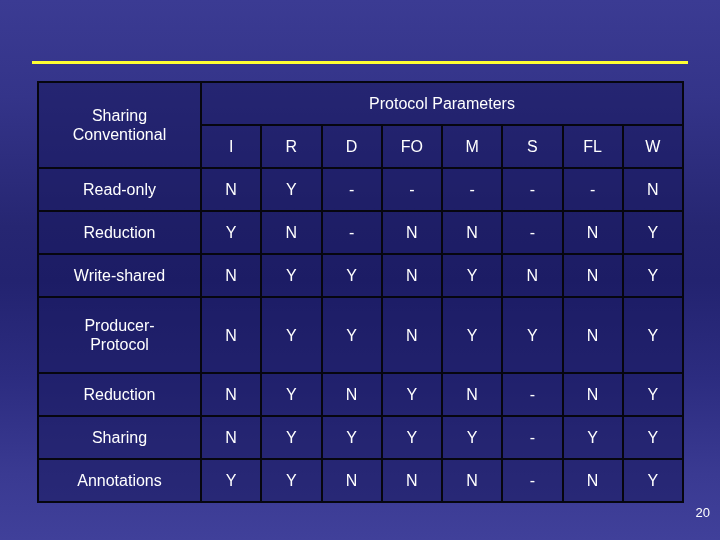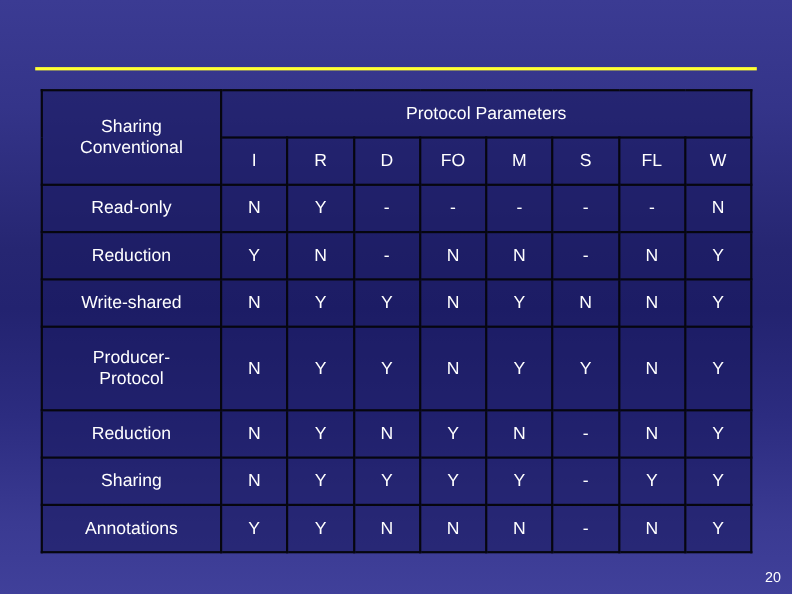--- a/index.html
+++ b/index.html
@@ -85,21 +85,21 @@
   }
   td.corner {
     font-size: 16.5px;
   }
   td.grouphead {
     font-size: 17px;
   }
   .page-num {
     position: absolute;
     right: 10px;
-    bottom: 8px;
+    bottom: 20px;
     color: #ffffff;
     font-size: 13px;
     line-height: 15px;
   }
 </style>
 </head>
 <body>
 
 <div id="slide">
 

